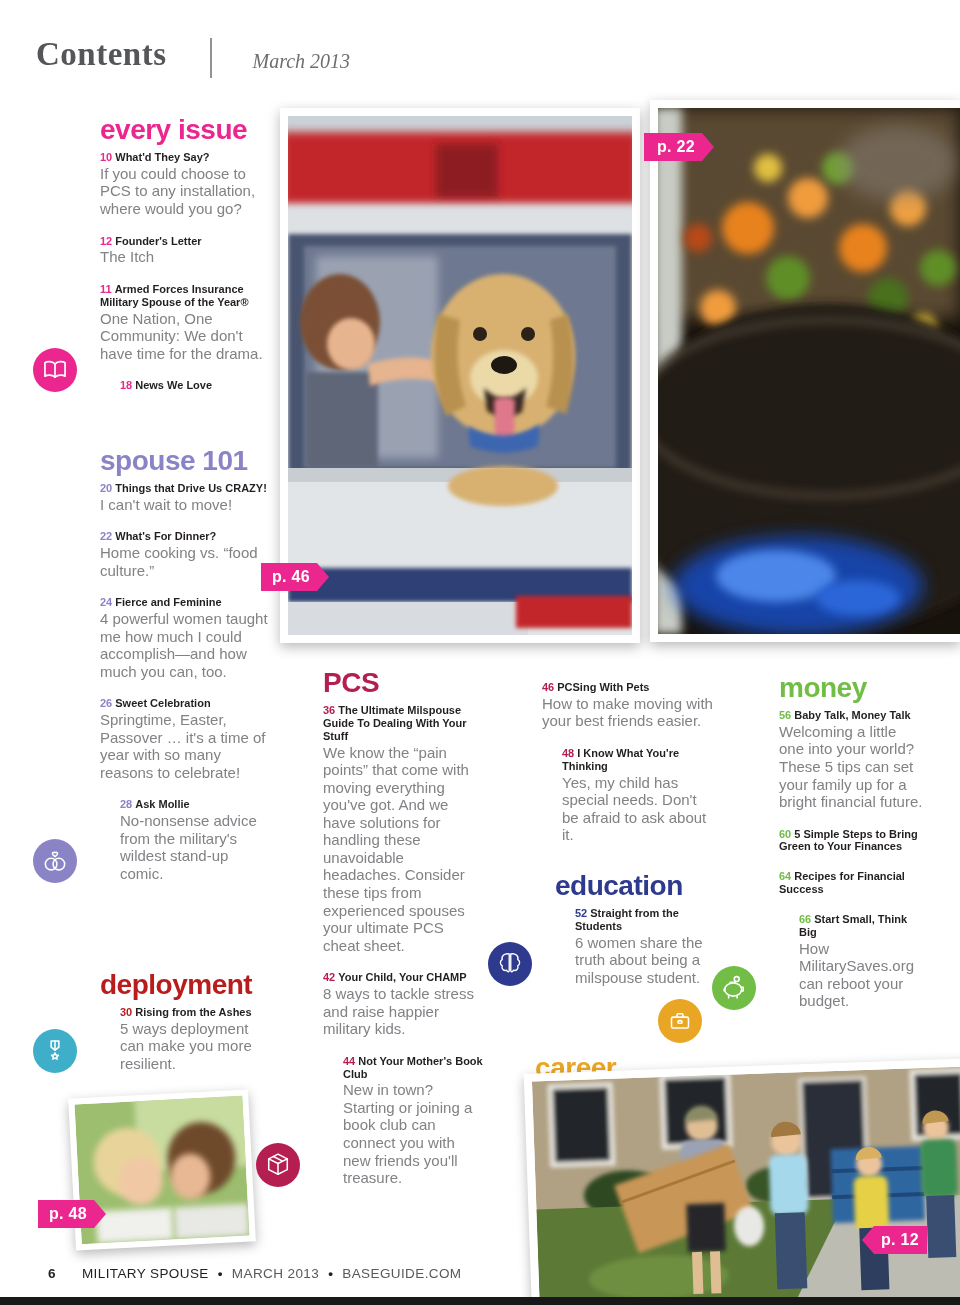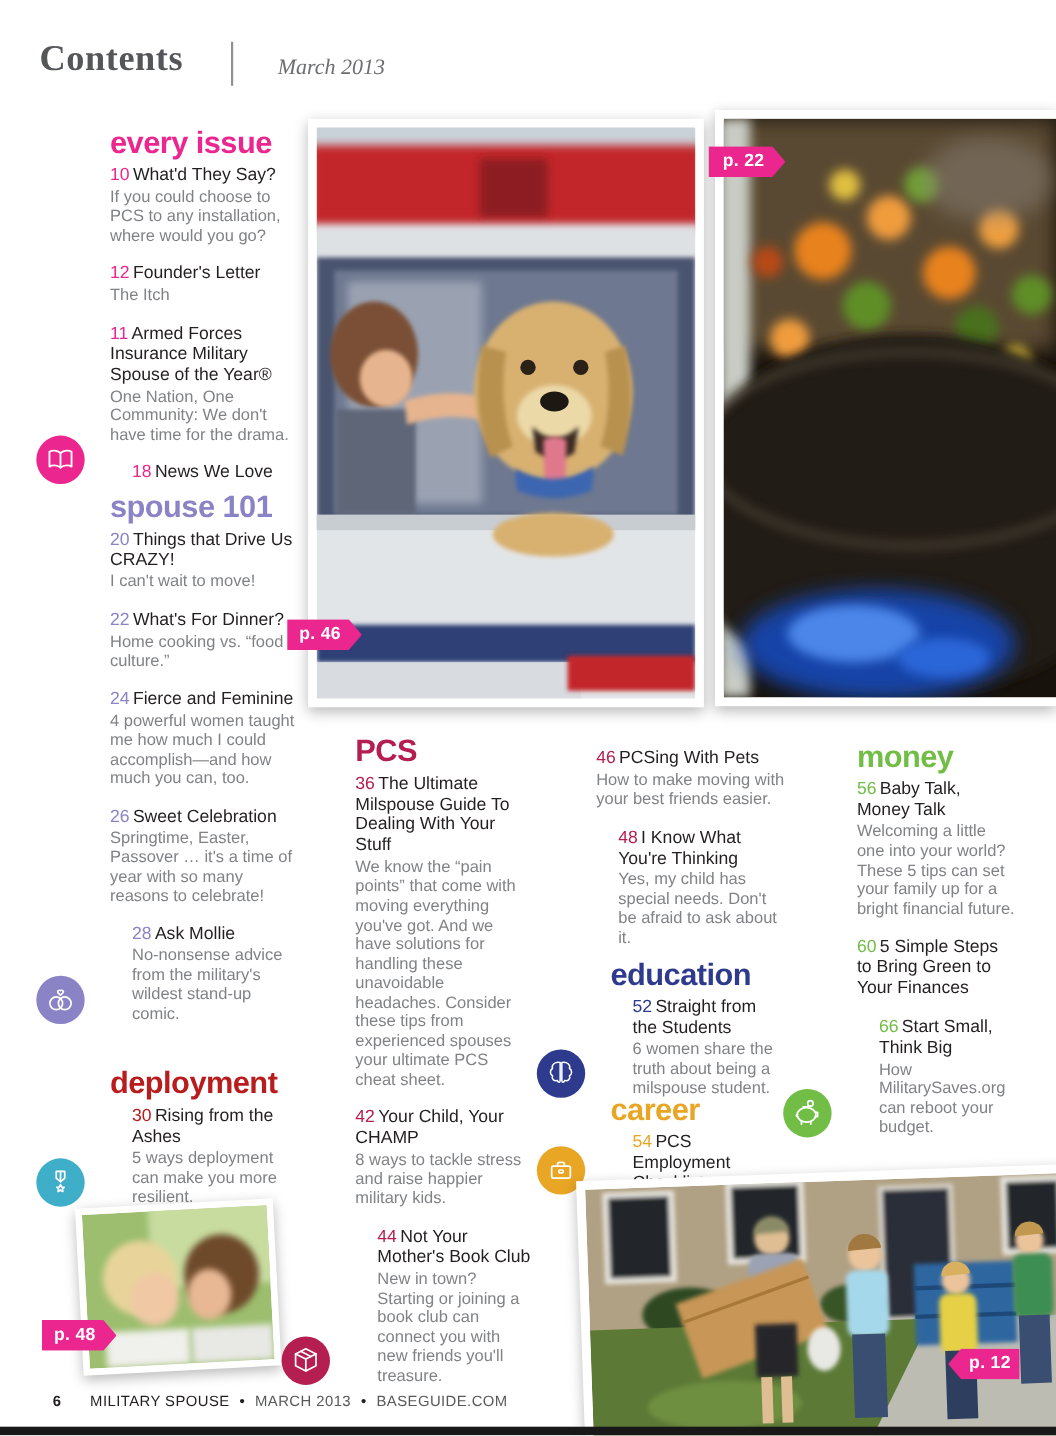--- a/index.html
+++ b/index.html
@@ -16,36 +16,36 @@
 
   
   .sec{position:absolute;display:flex;align-items:flex-end;gap:11px;}
   .sec-icon{width:44px;height:44px;border-radius:50%;flex:0 0 44px;margin-right:12px;
             display:flex;align-items:center;justify-content:center;margin-top:4px;}
   .sec-icon svg{width:34px;height:34px;}
   .sec-body{flex:1;}
   .sec-head{font-size:28px;font-weight:bold;line-height:1;margin:0 0 7px;letter-spacing:-.5px;}
   .item{margin-bottom:17px;}
   .item:last-child{margin-bottom:0;margin-left:20px;}
-  .item-title{font-size:16px;font-weight:normal;color:#231F20;line-height:1.17;margin:0;}
+  .item-title{font-size:11px;font-weight:bold;color:#231F20;line-height:1.17;margin:0;}
   .item-title .num{margin-right:3px;}
   .item-desc{font-size:15px;font-weight:normal;color:#808285;line-height:1.17;margin:1px 0 0;}
 
   .c-pink{color:#EC268F}.c-purple{color:#8A84C6}.c-teal{color:#b91c1c}
   .c-crimson{color:#B41E50}.c-blue{color:#2D3A8D}.c-gold{color:#E9A625}.c-green{color:#71BD45}
   .bg-pink{background:#EC268F}.bg-purple{background:#8A84C6}.bg-teal{background:#3FAEC9}
   .bg-crimson{background:#B41E50}.bg-blue{background:#2D3A8D}.bg-gold{background:#E9A625}.bg-green{background:#71BD45}
 
   #sec-every{left:33px;top:116px;width:237px;}
   #sec-spouse{left:33px;top:447px;width:237px;}
   #sec-deploy{left:33px;top:971px;width:237px;}
   #sec-pcs{left:256px;top:669px;width:227px;}
   #col-pcs2{position:absolute;left:542px;top:681px;width:172px;}
   #sec-edu{left:488px;top:872px;width:226px;}
-  #sec-career{left:488px;top:995px;width:226px;}
+  #sec-career{left:488px;top:995px;width:226px;flex-direction:column;}
   #sec-money{left:712px;top:674px;width:212px;}
 
   
   .photo{position:absolute;background:#fff;box-shadow:0 4px 12px rgba(0,0,0,.28);}
   .photo svg{display:block;}
   #photo-dog{left:280px;top:108px;padding:8px;}
   #photo-wok{left:650px;top:100px;padding:8px 0 8px 8px;}
   #photo-faces{left:72px;top:1094px;padding:6px;transform:rotate(-3deg);}
   #photo-moving{left:528px;top:1066px;padding:8px;transform:rotate(-2deg);}
 
@@ -333,20 +333,23 @@
       </svg>
     </div>
     <div class="sec-body">
       <h2 class="sec-head c-green">money</h2>
       <div class="item">
         <p class="item-title"><span class="num c-green">56</span><span>Baby Talk, Money Talk</span></p>
         <p class="item-desc">Welcoming a little one into your world? These 5 tips can set your family up for a bright financial future.</p>
       </div>
       <div class="item">
         <p class="item-title"><span class="num c-green">60</span><span>5 Simple Steps to Bring Green to Your Finances</span></p>
+      </div>
+      <div class="item">
+        <p class="item-title"><span class="num c-green">64</span><span>Recipes for Financial Success</span></p>
       </div>
       <div class="item">
         <p class="item-title"><span class="num c-green">66</span><span>Start Small, Think Big</span></p>
         <p class="item-desc">How MilitarySaves.org can reboot your budget.</p>
       </div>
     </div>
   </section>
 
   <div class="photo" id="photo-moving">
     <svg width="432" height="240" viewBox="0 0 432 240">

